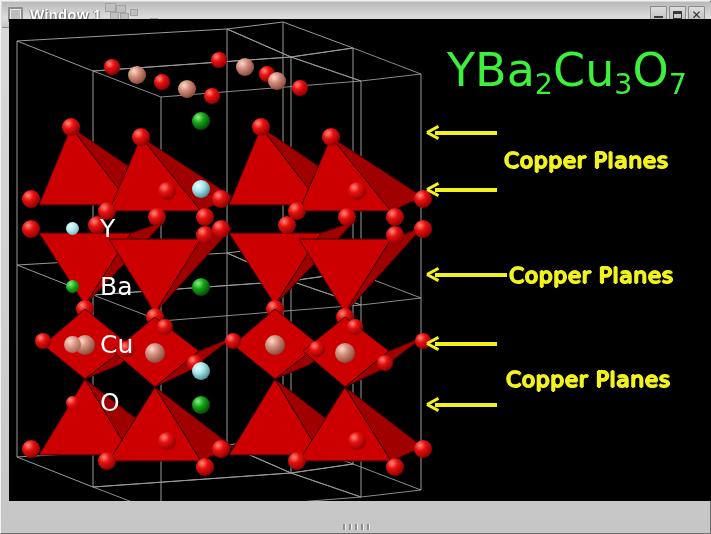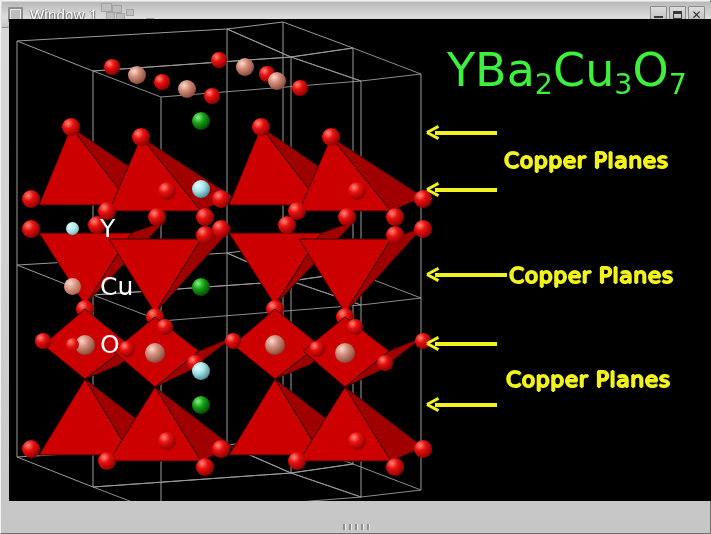--- a/index.html
+++ b/index.html
@@ -17,21 +17,21 @@
     background:linear-gradient(180deg,#b9b9b9 0%,#cfcfcf 38%,#dcdcdc 62%,#c4c4c4 100%);
     border-bottom:1px solid #8d8d8d;
     display:flex;align-items:center;
   }
   #win-icon{
     width:15px;height:15px;margin-left:6px;box-sizing:border-box;
     background:#bdbdbd;border:2px solid #8e8e8e;border-radius:1px;
     box-shadow:inset 0 0 0 1px #e6e6e6;
   }
   #title-text{
-    margin-left:7px;color:#ffffff;font-size:15px;font-weight:normal;
+    margin-left:7px;color:#ffffff;font-size:15px;font-weight:bold;
     text-shadow:1px 1px 1px #6a6a6a,-1px 0 0 #8a8a8a;letter-spacing:.2px;
     white-space:nowrap;
   }
   
   #title-deco{position:relative;width:90px;height:25px;margin-left:2px;flex:0 0 auto;}
   #title-deco i{position:absolute;display:block;background:#bfbfbf;
     border:1px solid #a2a2a2;box-sizing:border-box;}
   #titlebar-fill{flex:1 1 auto;height:25px;}
   #win-buttons{display:flex;gap:2px;margin-right:6px;}
   .wbtn{
@@ -319,20 +319,24 @@
     <div id="formula">
       <span>YBa</span><sub>2</sub><span>Cu</span><sub>3</sub><span>O</span><sub>7</sub>
     </div>
 
     <div id="legend">
       <div class="leg-row">
         <span class="leg-dot sm" style="background:radial-gradient(circle at 34% 30%,#e8ffff 0%,#a8e6ec 45%,#4e8e96 100%)"></span>
         <span class="leg-lbl">Y</span>
       </div>
       <div class="leg-row">
+        <span class="leg-dot sm" style="background:radial-gradient(circle at 34% 30%,#8cf08c 0%,#13a313 45%,#064806 100%)"></span>
+        <span class="leg-lbl">Ba</span>
+      </div>
+      <div class="leg-row">
         <span class="leg-dot" style="background:radial-gradient(circle at 34% 30%,#ffd9cc 0%,#d08a78 45%,#8a4a3c 100%)"></span>
         <span class="leg-lbl">Cu</span>
       </div>
       <div class="leg-row">
         <span class="leg-dot sm" style="background:radial-gradient(circle at 34% 30%,#ff8a7a 0%,#e81010 42%,#8e0000 100%)"></span>
         <span class="leg-lbl">O</span>
       </div>
     </div>
 
     <div class="anno-arrow" style="left:418px;top:106px;width:72px;">

